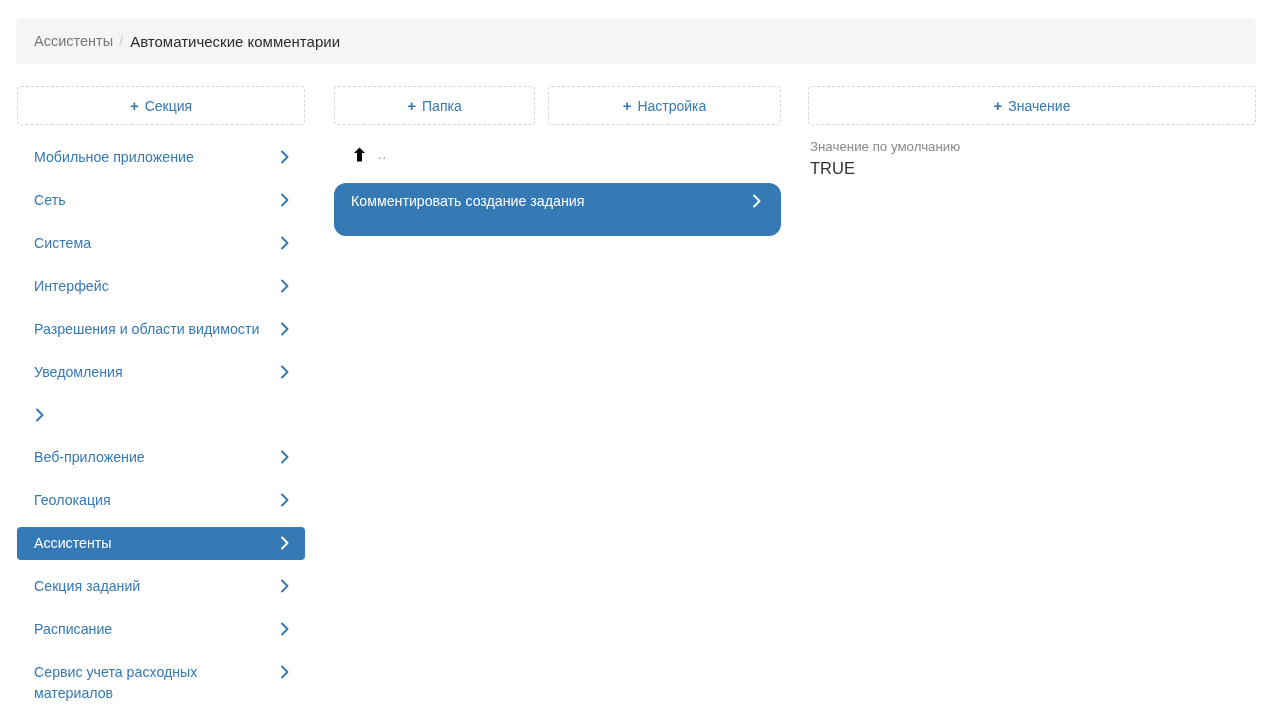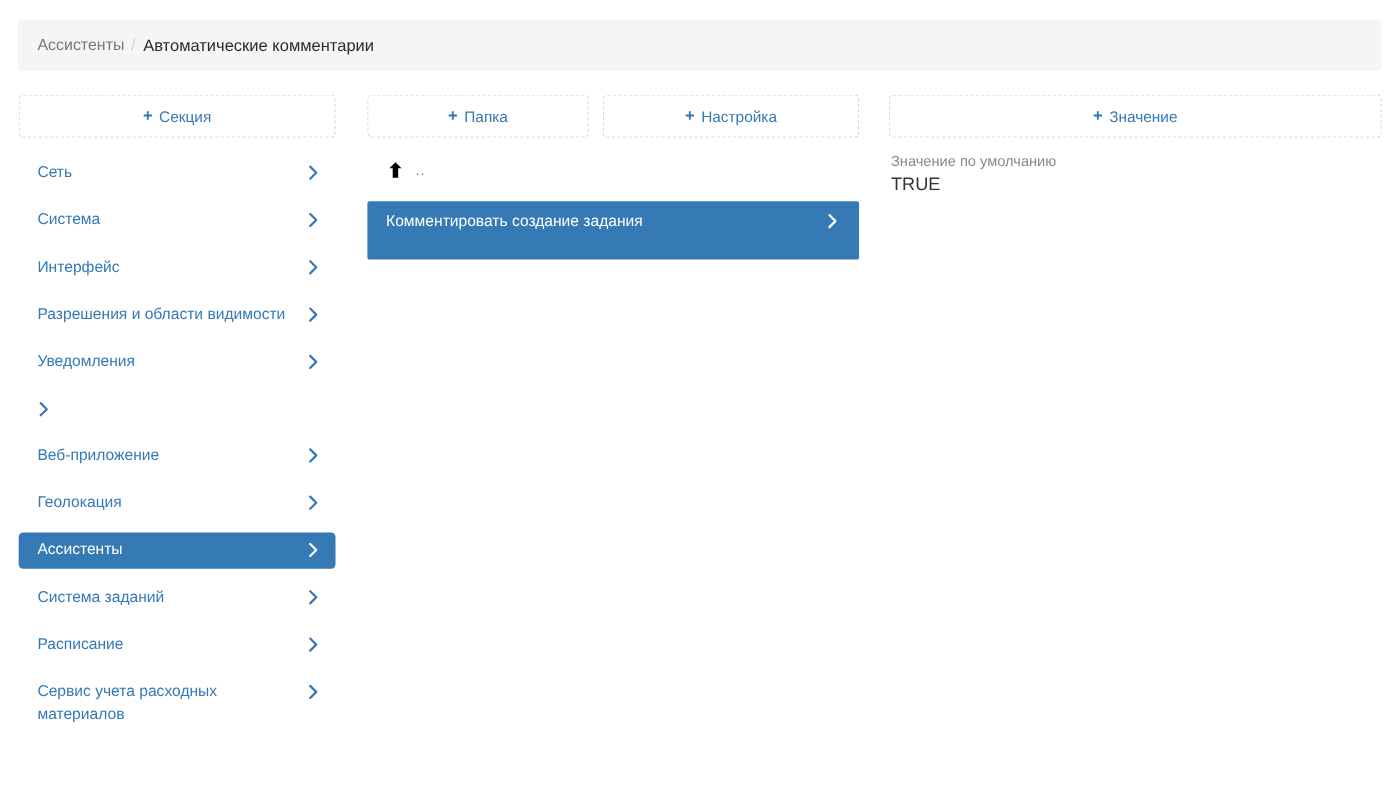--- a/index.html
+++ b/index.html
@@ -144,21 +144,21 @@
     line-height: 1;
   }
 
   .folder-sel {
     display: flex;
     align-items: center;
     justify-content: space-between;
     width: 447px;
     min-height: 38px;
     padding: 8px 18px 24px 17px;
-    border-radius: 2px;
+    border-radius: 12px;
     background: #3579b5;
     color: #ffffff;
     font-size: 14.2px;
     line-height: 21px;
     cursor: pointer;
   }
 
   
   .value-block { padding-left: 2px; padding-top: 13px; }
   .value-label {
@@ -185,20 +185,28 @@
   </div>
 
   <div class="col col-section">
     <div class="add-btn">
       <span class="plus">+</span>
       <span>Секция</span>
     </div>
 
     <div class="list">
 
+      <div class="list-item">
+        <span class="label">Мобильное приложение</span>
+        <span class="chev">
+          <svg width="12" height="16" viewBox="0 0 12 16">
+              <path d="M3 2.5 L8.5 8 L3 13.5" fill="none" stroke="#3579b5" stroke-width="2" stroke-linecap="round" stroke-linejoin="round"></path>
+            </svg>
+        </span>
+      </div>
 
       <div class="list-item">
         <span class="label">Сеть</span>
         <span class="chev">
           <svg width="12" height="16" viewBox="0 0 12 16">
               <path d="M3 2.5 L8.5 8 L3 13.5" fill="none" stroke="#3579b5" stroke-width="2" stroke-linecap="round" stroke-linejoin="round"></path>
             </svg>
         </span>
       </div>
 
@@ -267,21 +275,21 @@
       <div class="list-item selected">
         <span class="label">Ассистенты</span>
         <span class="chev">
           <svg width="12" height="16" viewBox="0 0 12 16">
               <path d="M3 2.5 L8.5 8 L3 13.5" fill="none" stroke="#ffffff" stroke-width="2" stroke-linecap="round" stroke-linejoin="round"></path>
             </svg>
         </span>
       </div>
 
       <div class="list-item">
-        <span class="label">Система заданий</span>
+        <span class="label">Секция заданий</span>
         <span class="chev">
           <svg width="12" height="16" viewBox="0 0 12 16">
               <path d="M3 2.5 L8.5 8 L3 13.5" fill="none" stroke="#3579b5" stroke-width="2" stroke-linecap="round" stroke-linejoin="round"></path>
             </svg>
         </span>
       </div>
 
       <div class="list-item">
         <span class="label">Расписание</span>
         <span class="chev">

